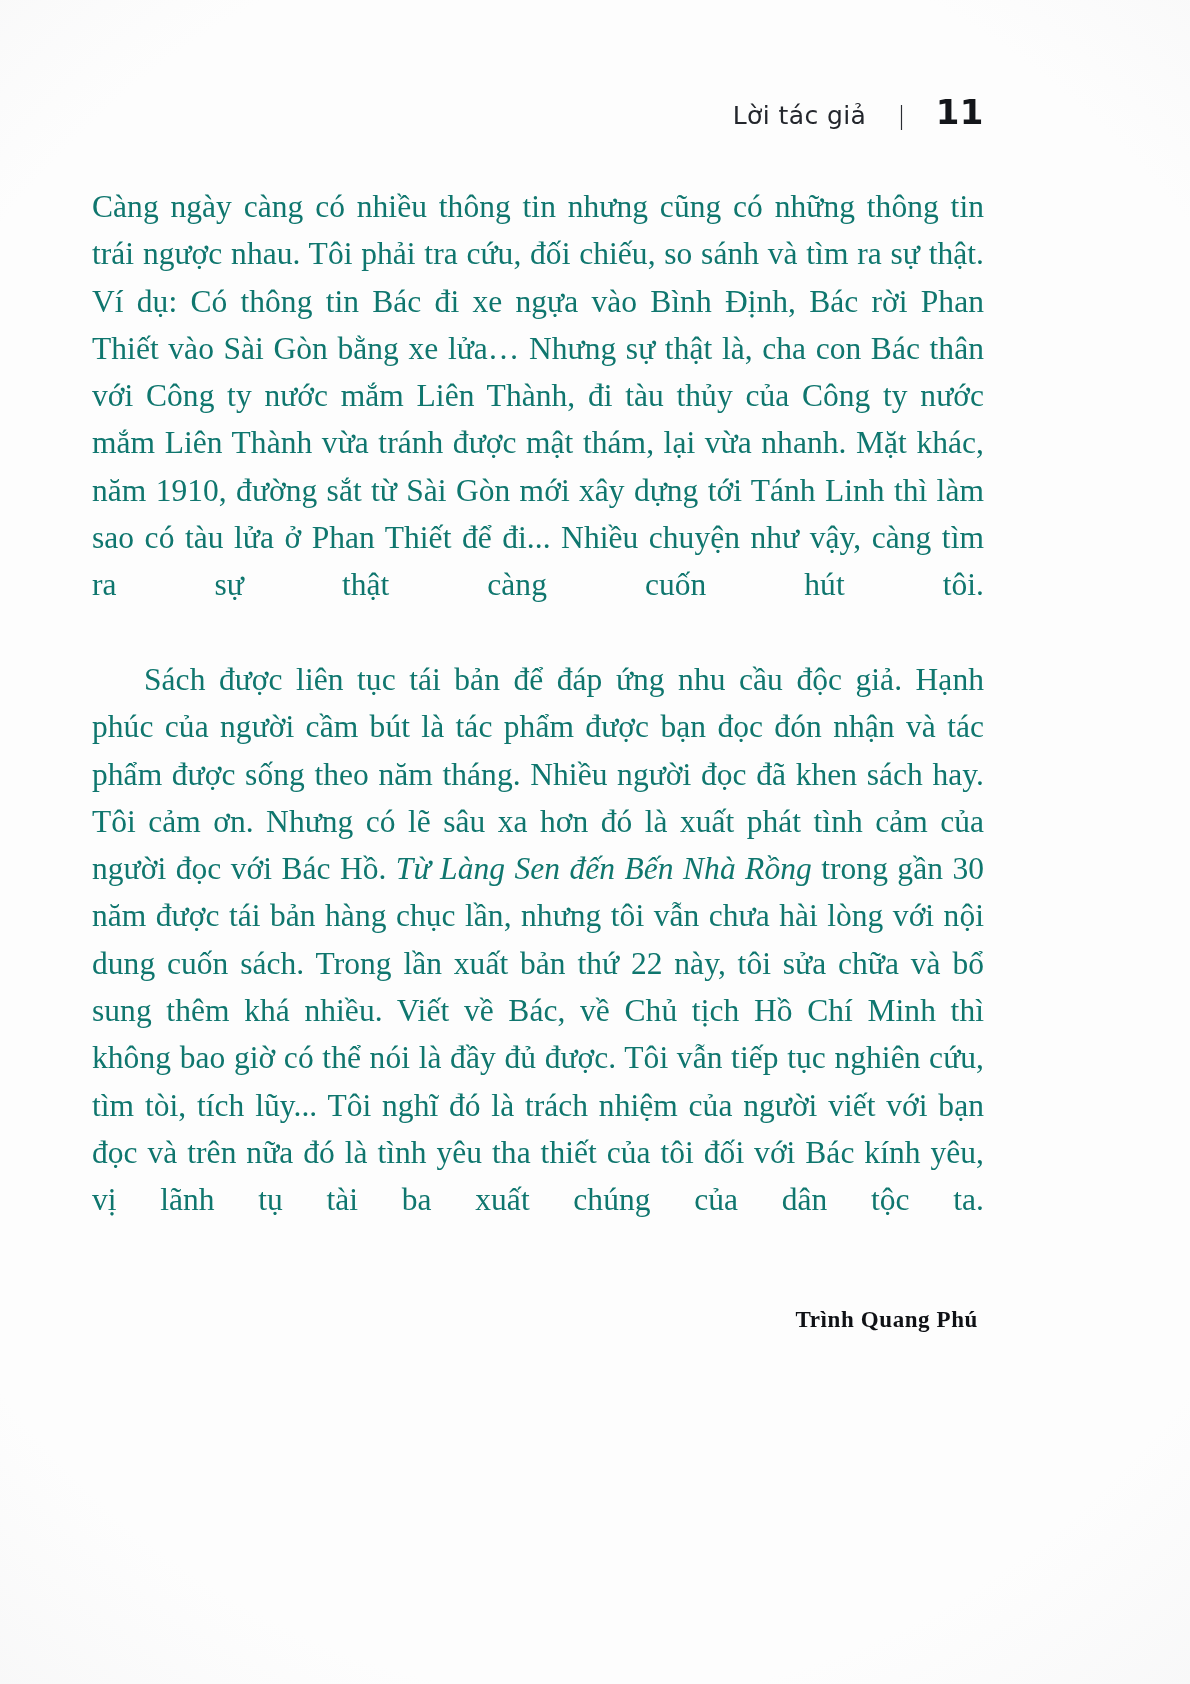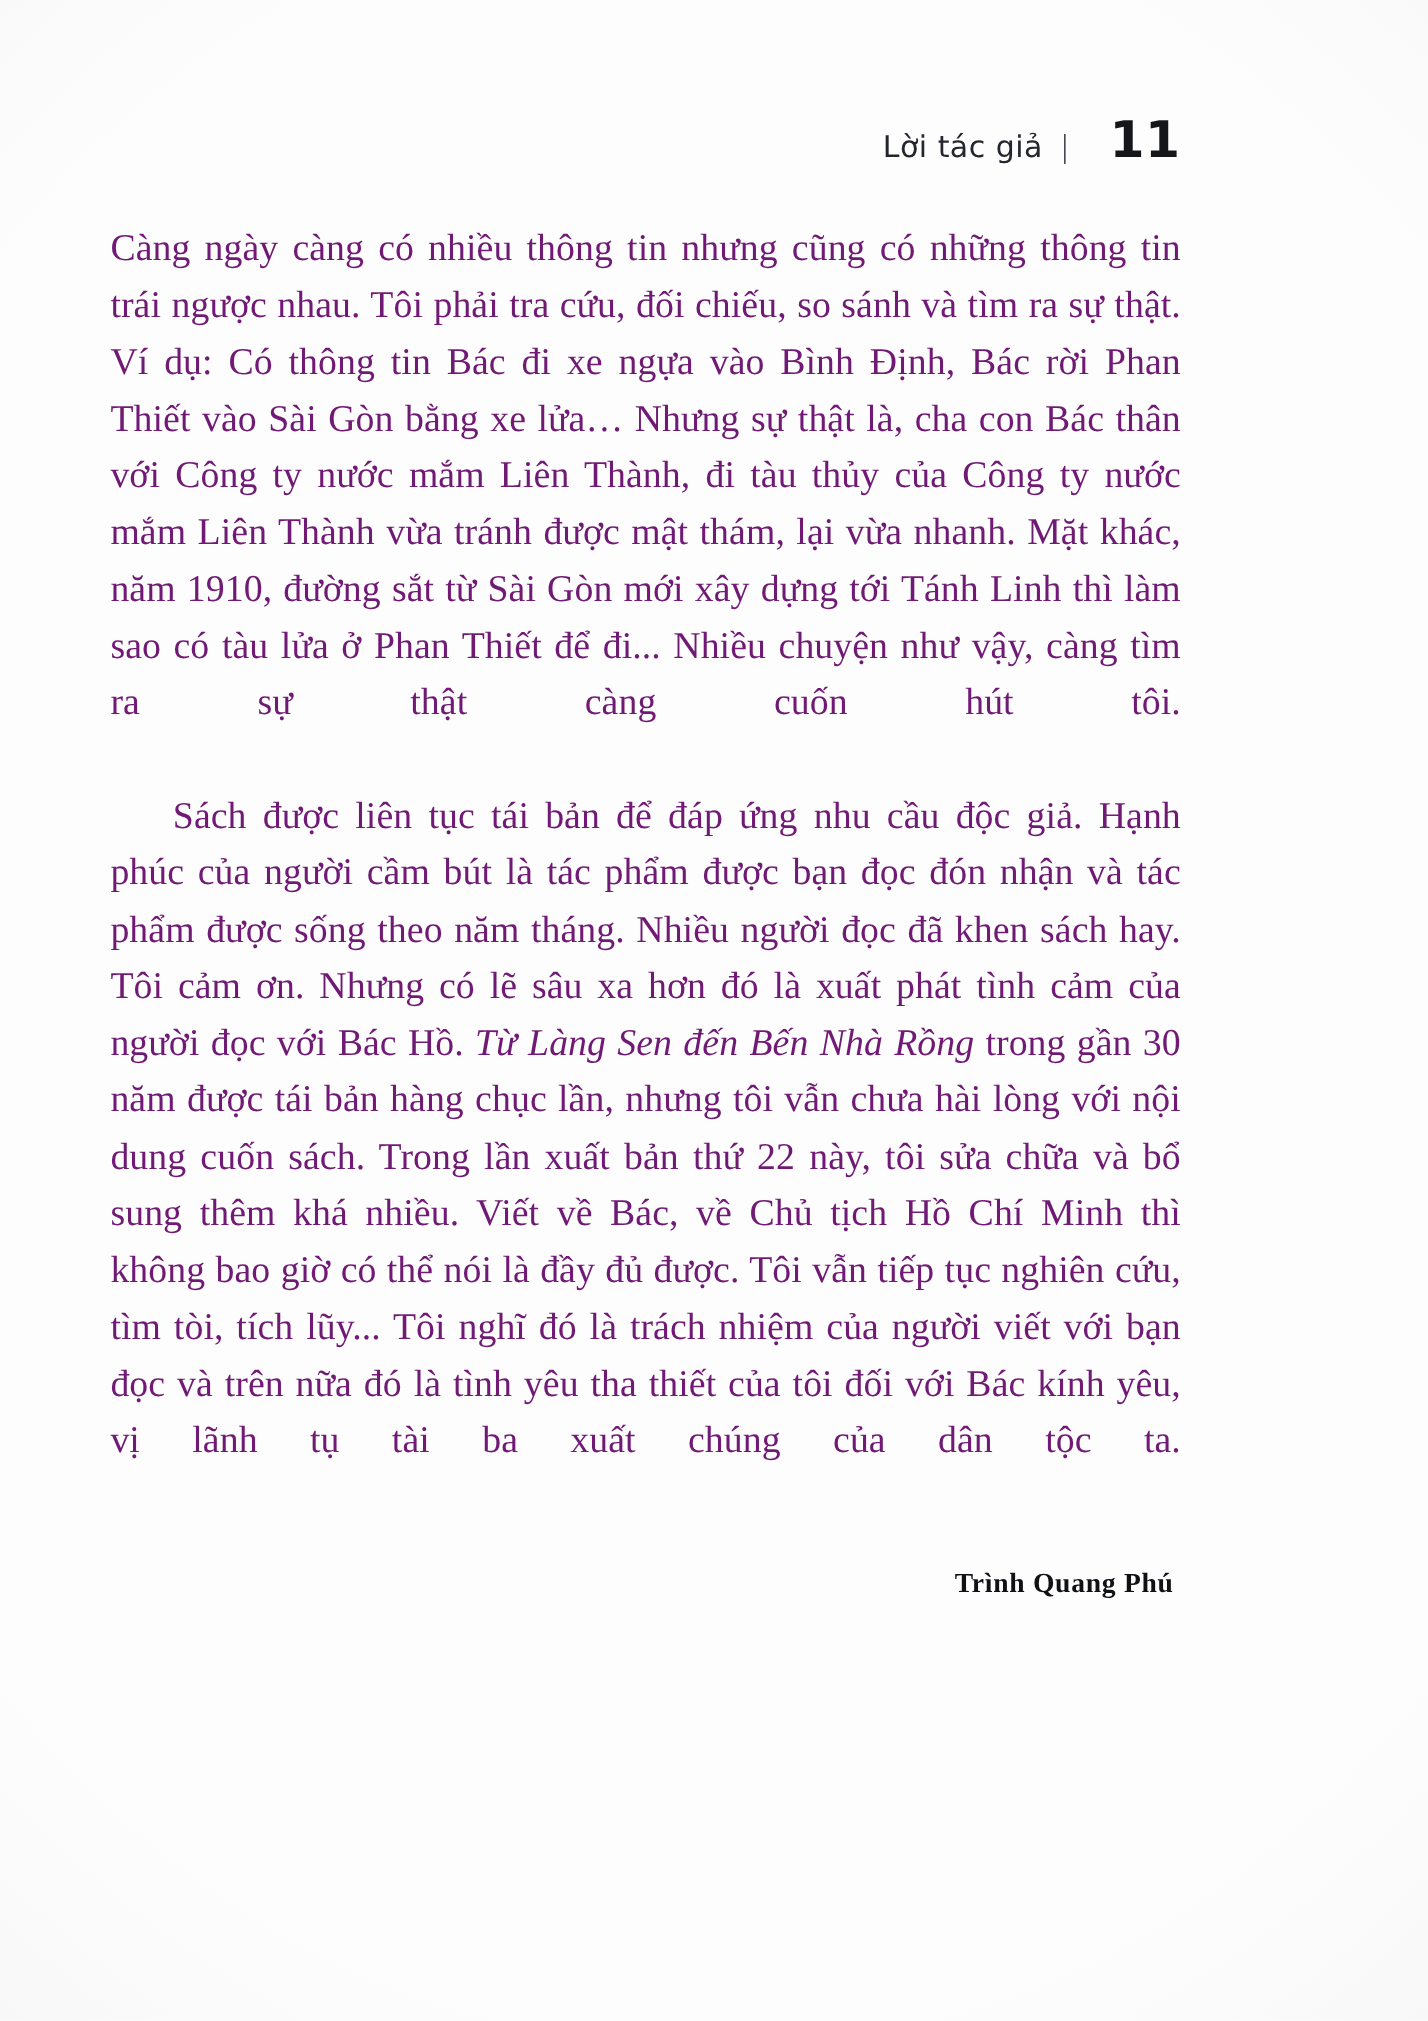--- a/index.html
+++ b/index.html
@@ -35,58 +35,57 @@
     width: 892px;
   }
   
   .runhead {
     position: absolute;
     right: 0;
     top: 92px;
     display: flex;
     align-items: baseline;
     justify-content: flex-end;
-    gap: 0;
+    gap: 17px;
     white-space: nowrap;
   }
   .runhead-title {
     font-family: "DejaVu Sans", "Liberation Sans", sans-serif;
     font-size: 25px;
     letter-spacing: 0.4px;
     color: #23262c;
   }
   .runhead-sep {
     font-family: "DejaVu Sans", "Liberation Sans", sans-serif;
     font-size: 25px;
     color: #2a2d33;
     margin: 0 13px 0 14px;
     font-weight: 300;
   }
   .runhead-pageno {
     font-family: "DejaVu Sans", "Liberation Sans", sans-serif;
-    font-size: 42px;
+    font-size: 34px;
     font-weight: 700;
     color: #14161a;
     letter-spacing: 0.5px;
-    margin-left: 20px;
   }
   
   .body-text {
     position: absolute;
     left: 0;
     top: 183px;
     width: 892px;
   }
   p.para {
     margin: 0;
     font-size: 31.5px;
     line-height: 47.3px;
     text-align: justify;
     text-justify: inter-word;
-    color: #701a75;
+    color: #0f766e;
     letter-spacing: 0.05px;
     word-spacing: 0.4px;
   }
   p.para.indent {
     text-indent: 52px;
     font-family: Liberation Serif, serif;
   }
   p.para.first-line-flush {
     text-indent: 0;
   }

